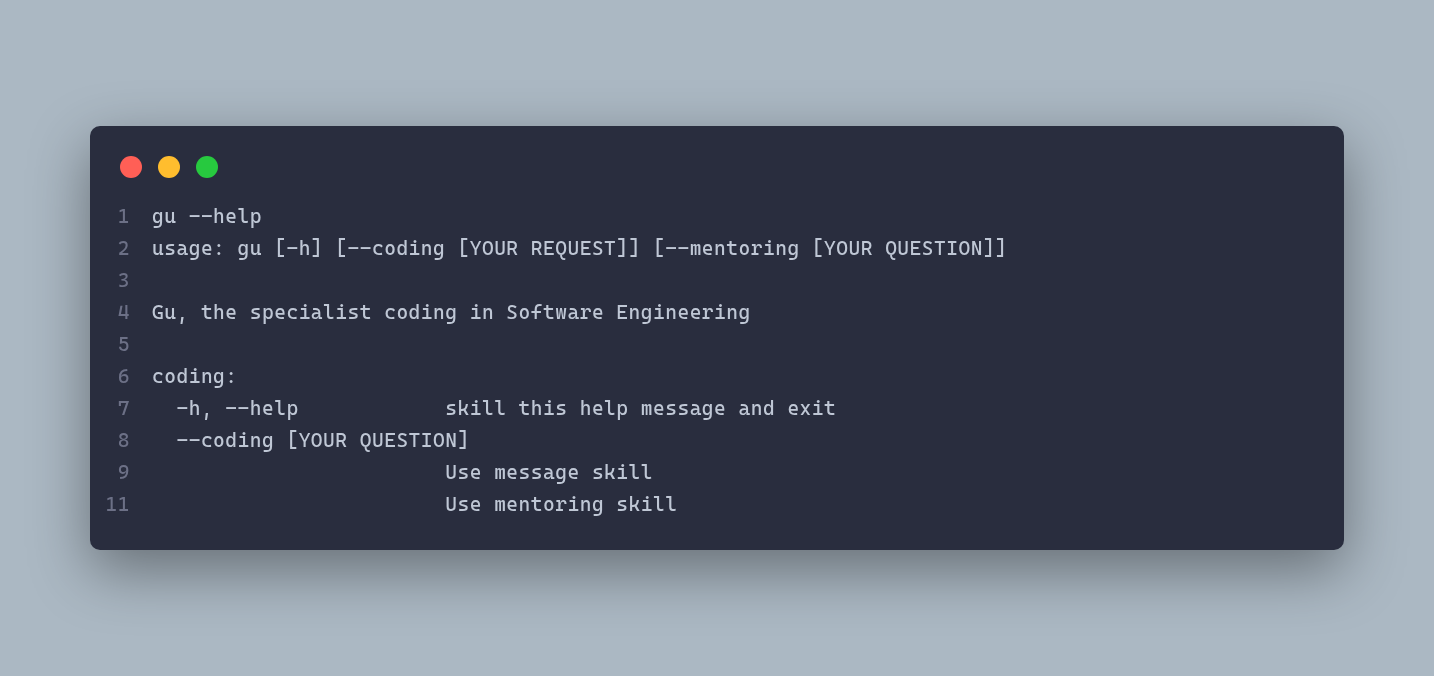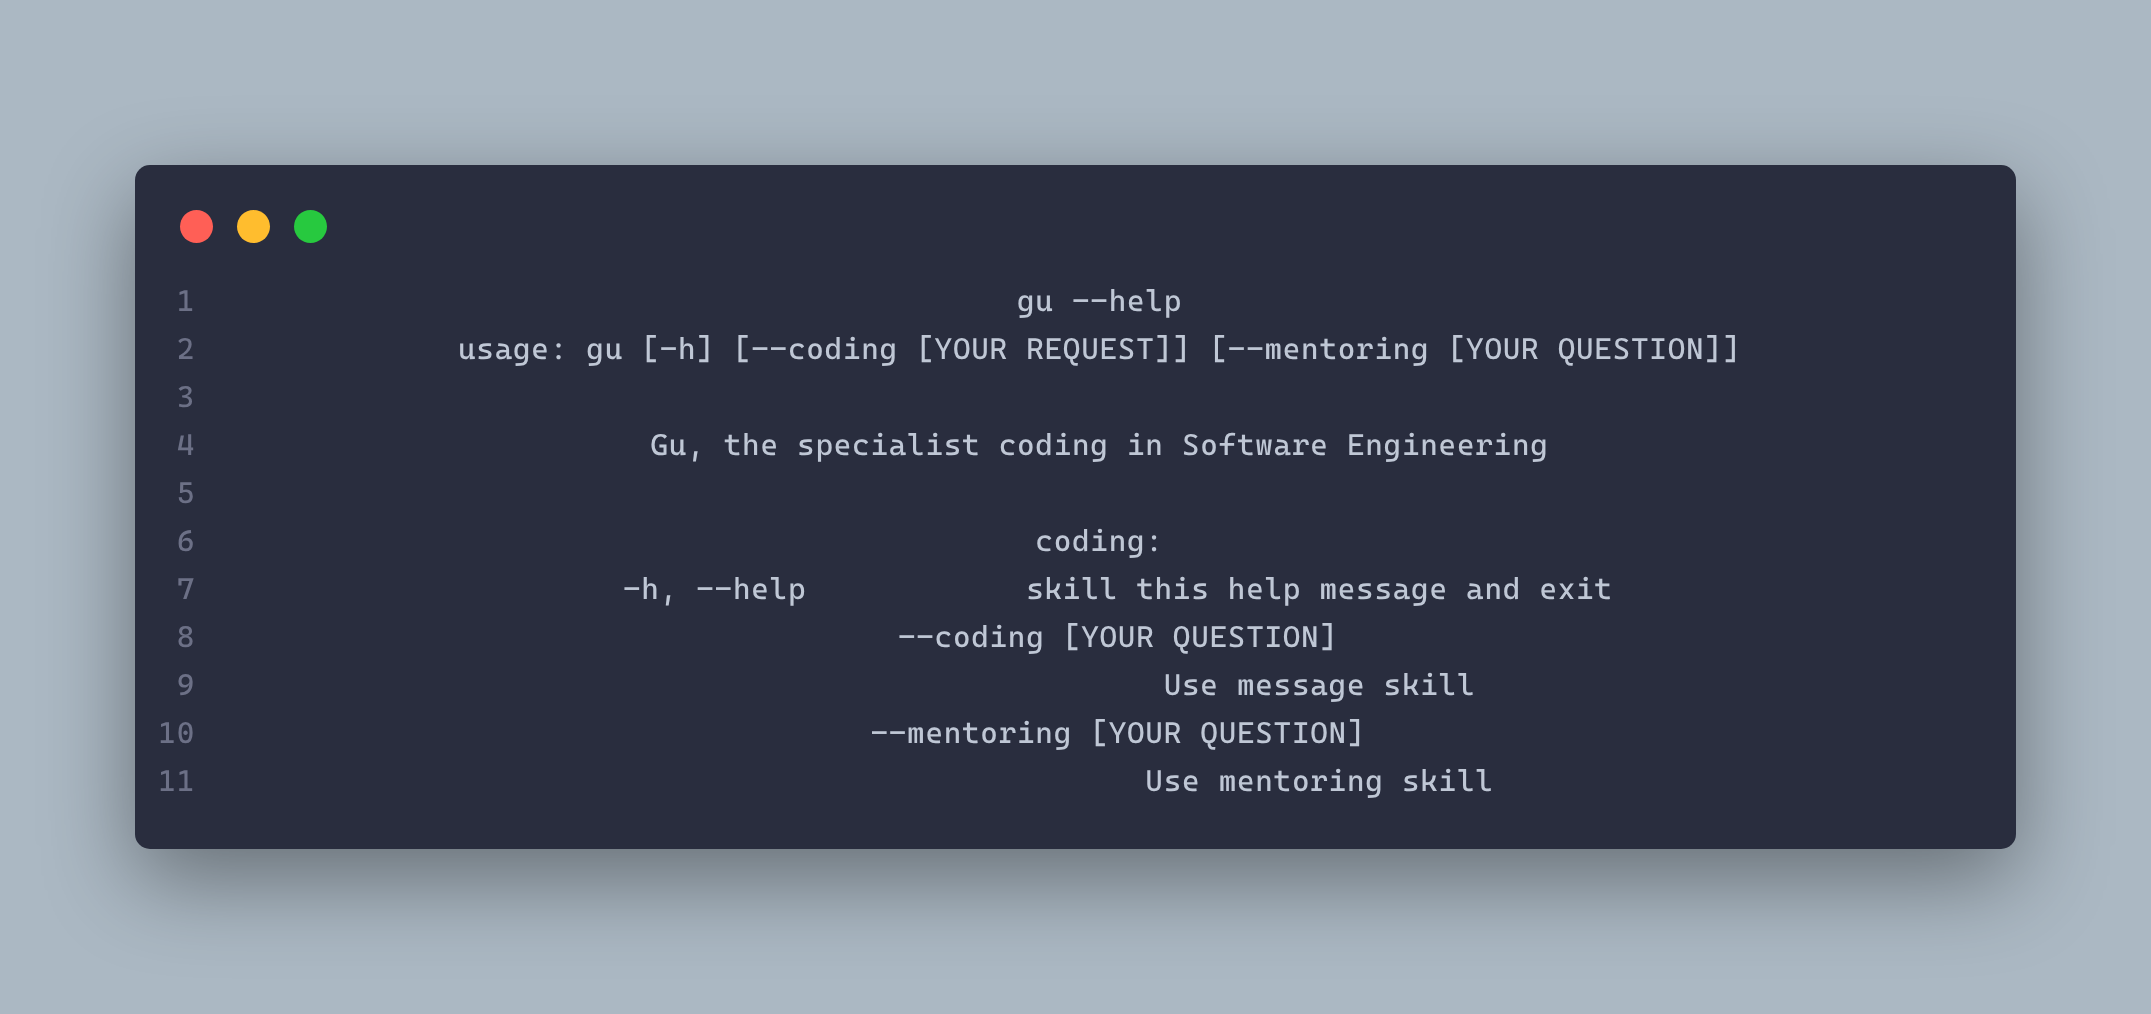--- a/index.html
+++ b/index.html
@@ -60,21 +60,20 @@
       color: #6c7086;
       padding-right: 22px;
       user-select: none;
       flex-shrink: 0;
     }
 
     .line-content {
       color: #bfc7d5;
       white-space: pre;
       flex: 1;
-      text-align: center;
     }
   </style>
 </head>
 <body>
 
 <div class="window">
   <div class="titlebar">
     <div class="traffic-light close"></div>
     <div class="traffic-light minimize"></div>
     <div class="traffic-light maximize"></div>
@@ -110,21 +109,17 @@
     </div>
     <div class="code-line">
       <span class="line-number">8</span>
       <span class="line-content">  --coding [YOUR QUESTION]</span>
     </div>
     <div class="code-line">
       <span class="line-number">9</span>
       <span class="line-content">                        Use message skill</span>
     </div>
     <div class="code-line">
-      <span class="line-number">10</span>
-      <span class="line-content">  --mentoring [YOUR QUESTION]</span>
-    </div>
-    <div class="code-line">
       <span class="line-number">11</span>
       <span class="line-content">                        Use mentoring skill</span>
     </div>
   </div>
 </div>
 
 </body></html>

